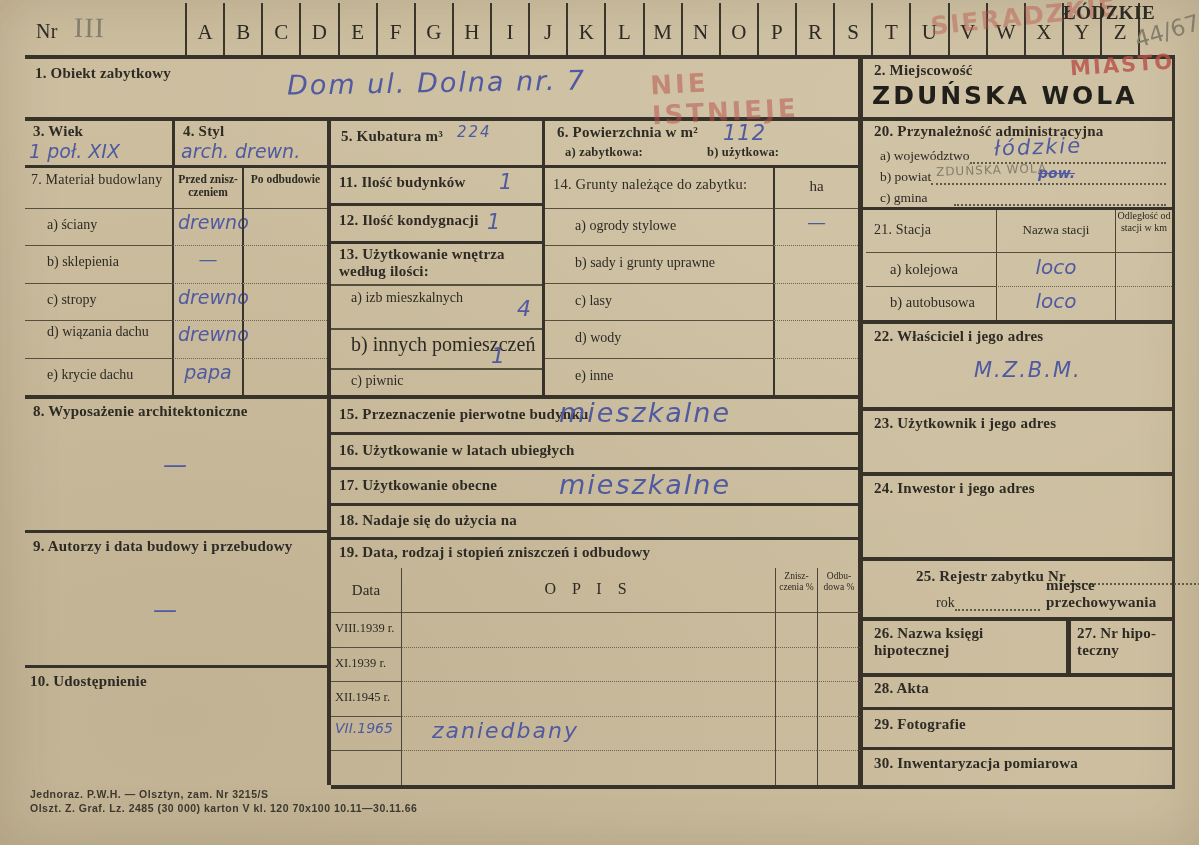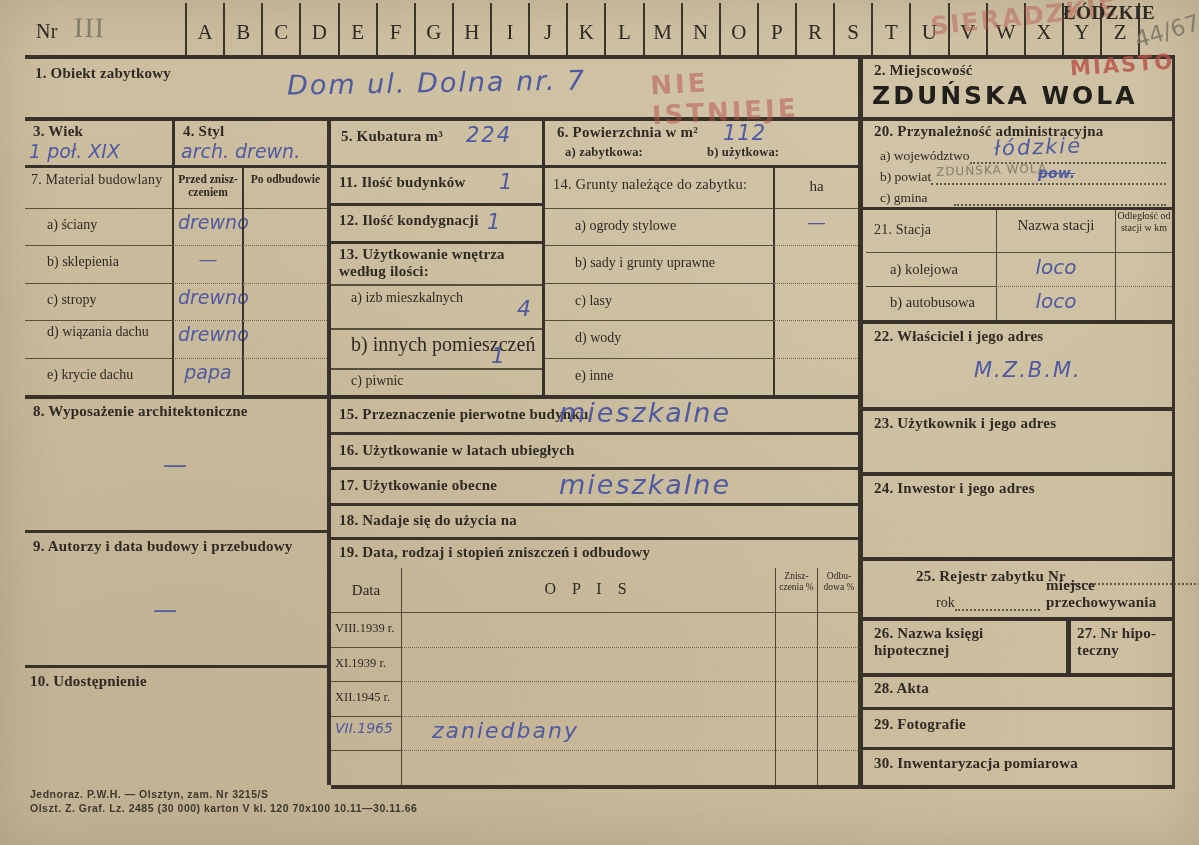--- a/index.html
+++ b/index.html
@@ -120,21 +120,21 @@
     <span class="abs lbl" style="left:8px;top:2px">3. Wiek</span>
     <span class="abs hw" style="left:4px;top:19px;font-size:19px">1 poł. XIX</span>
   </div>
   <div class="abs" style="left:175px;top:121px;width:152px;height:44px">
     <span class="abs lbl" style="left:8px;top:2px">4. Styl</span>
     <span class="abs hw" style="left:6px;top:19px;font-size:19px">arch. drewn.</span>
   </div>
 
   <div class="abs" style="left:331px;top:121px;width:211px;height:59px">
     <span class="abs lbl" style="left:10px;top:7px">5. Kubatura m³</span>
-    <span class="abs hw" style="left:135px;top:2px;font-size:21px;letter-spacing:2px">224</span>
+    <span class="abs hw" style="left:126px;top:2px;font-size:15px;letter-spacing:2px">224</span>
   </div>
 
   <div class="abs" style="left:545px;top:121px;width:313px;height:44px">
     <span class="abs lbl" style="left:12px;top:3px">6. Powierzchnia w m²</span>
     <span class="abs hw" style="left:178px;top:0px;font-size:21px;letter-spacing:1px">112</span>
     <span class="abs lbl" style="left:20px;top:24px;font-size:12.5px">a) zabytkowa:</span>
     <span class="abs lbl" style="left:162px;top:24px;font-size:12.5px">b) użytkowa:</span>
   </div>
 
   <div class="abs" style="left:866px;top:121px;width:306px;height:86px">
@@ -281,21 +281,21 @@
 
       <div class="cell bts"></div>
       <div class="cell bl1 btd"></div>
       <div class="cell bl1 btd"></div>
       <div class="cell bl1 btd"></div>
     </div>
   </div>
 
   <div class="abs grid" style="left:866px;top:210px;width:306px;height:110px;grid-template-columns:130px 119px 57px;grid-template-rows:42px 34px 34px">
     <div class="cell lbl" style="padding:12px 4px 0 8px">21. Stacja</div>
-    <div class="cell bl1 ctr" style="padding-top:7px;font-size:15px">Nazwa stacji</div>
+    <div class="cell bl1 ctr" style="padding-top:13px;font-size:13px">Nazwa stacji</div>
     <div class="cell bl1 ctr" style="padding:0 1px;font-size:10px">Odległość od stacji w km</div>
 
     <div class="cell bts" style="padding-left:24px;padding-top:8px;font-size:14.5px">a) kolejowa</div>
     <div class="cell bl1 bts ctr"><span class="hw" style="font-size:20px">loco</span></div>
     <div class="cell bl1 bts"></div>
 
     <div class="cell bts" style="padding-left:24px;padding-top:7px;font-size:14.5px">b) autobusowa</div>
     <div class="cell bl1 btd ctr"><span class="hw" style="font-size:20px">loco</span></div>
     <div class="cell bl1 btd"></div>
   </div>

